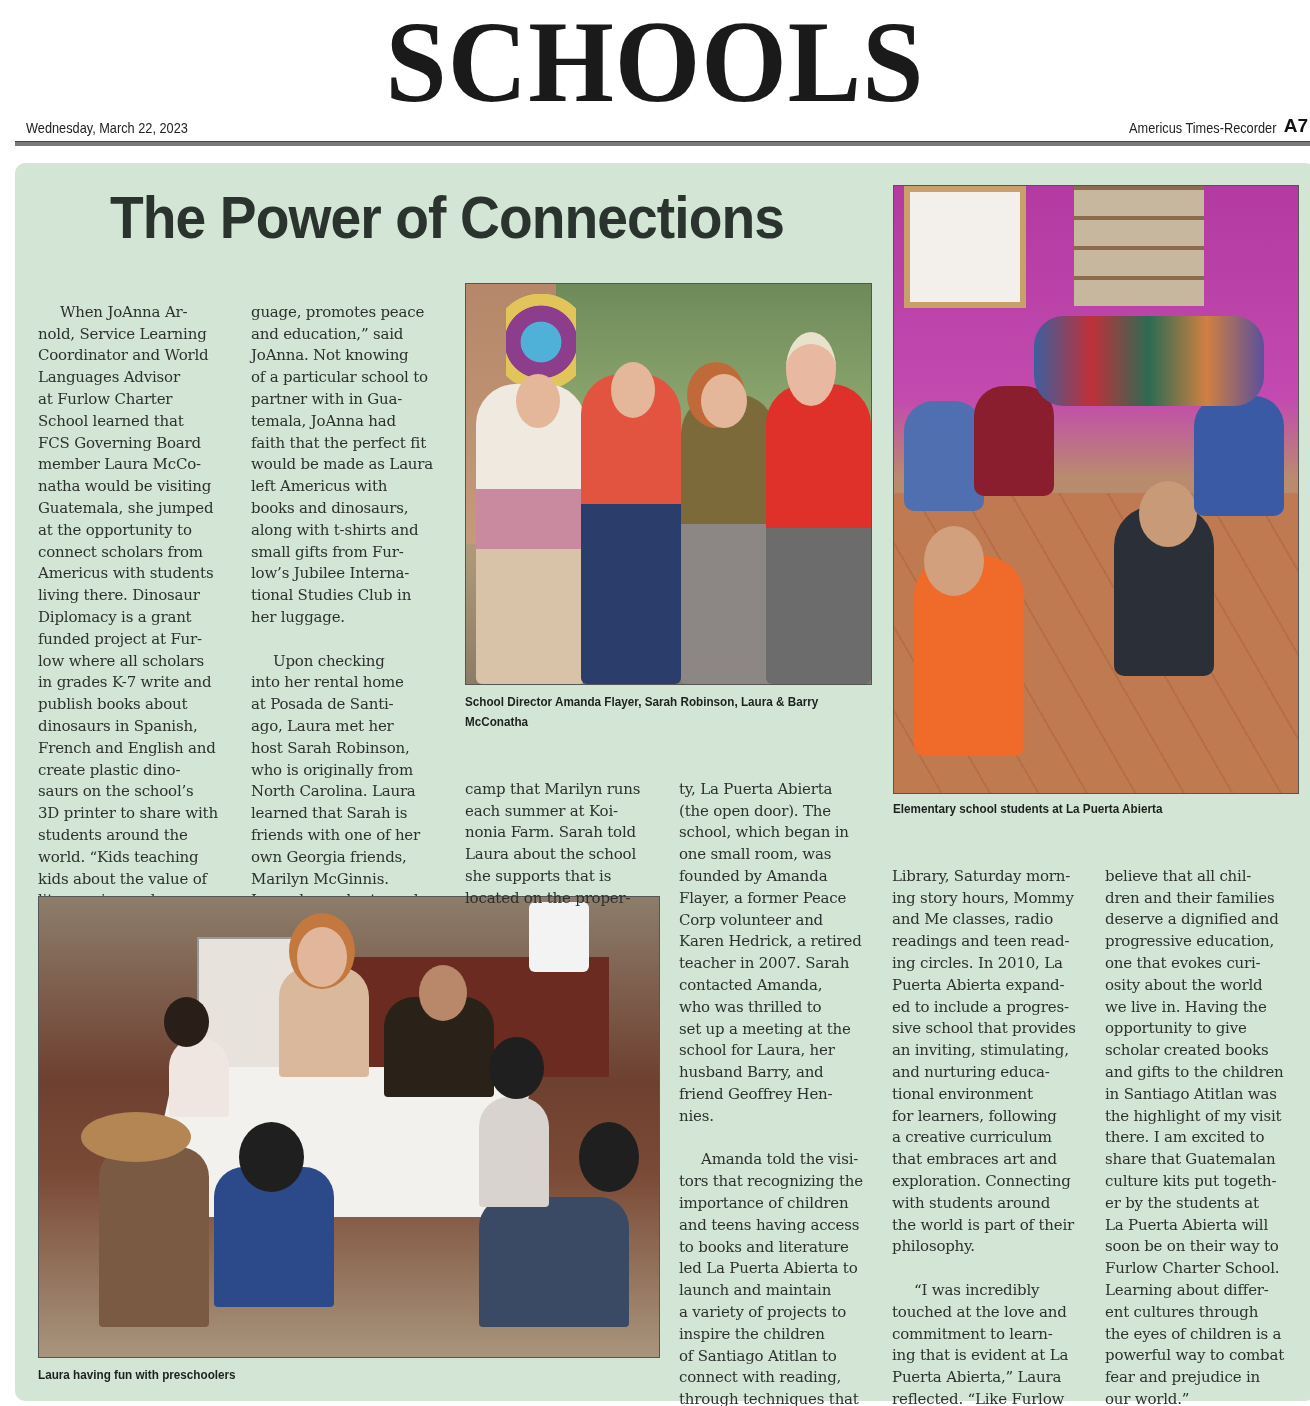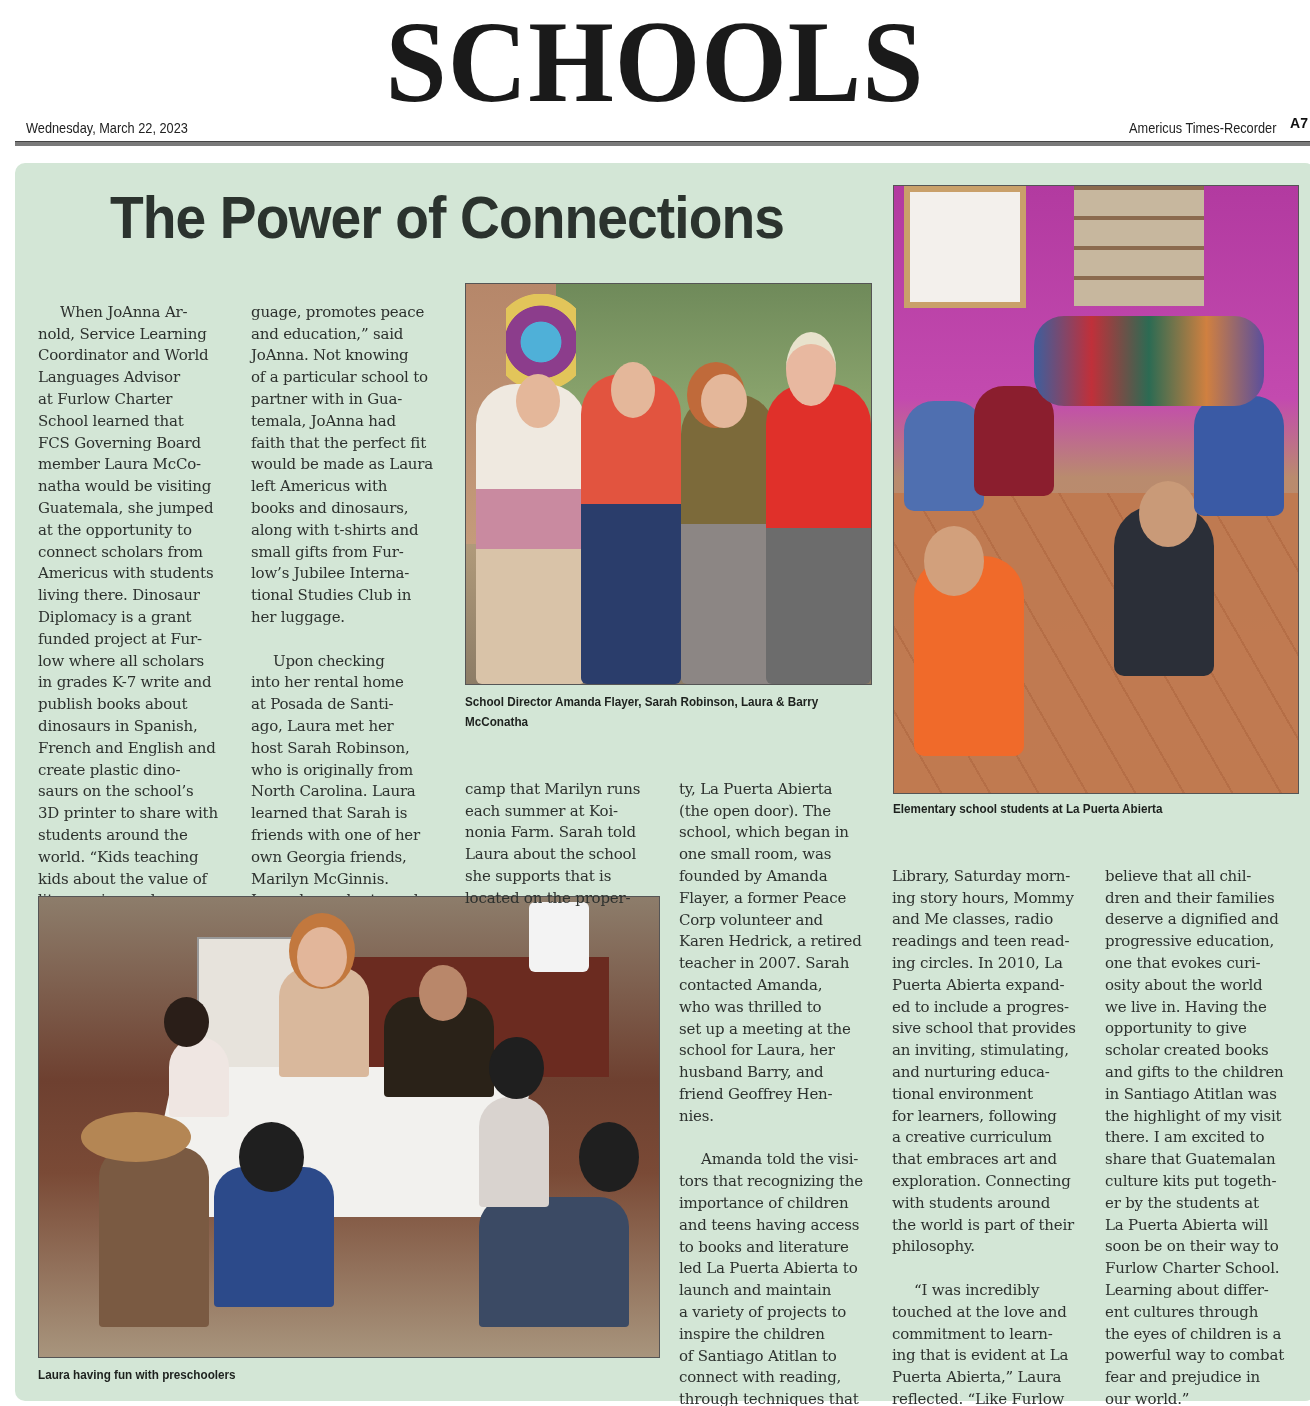--- a/index.html
+++ b/index.html
@@ -2,21 +2,21 @@
 <html><head>
 <meta charset="utf-8">
 <style>
   html, body { margin: 0; padding: 0; background: #ffffff; }
   body { width: 1310px; height: 1406px; position: relative; overflow: hidden; font-family: "DejaVu Serif", serif; color: #2a2e2b; }
 
   .masthead { position: absolute; left: 0; top: 0; width: 1310px; height: 150px; }
   .section-title { position: absolute; left: 0; right: 0; top: 0; text-align: center; font-family: "Liberation Serif", serif; font-weight: bold; font-size: 110px; line-height: 125px; letter-spacing: 1px; color: #1a1a1a; transform: scaleY(1.05); }
   .date { position: absolute; left: 26px; top: 119px; font-family: "Liberation Sans", sans-serif; font-size: 15px; color: #222; transform: scaleX(0.85); transform-origin: left; }
   .paper-name { position: absolute; right: 32px; top: 119px; font-family: "Liberation Sans", sans-serif; font-size: 15px; color: #222; transform: scaleX(0.85); transform-origin: right; }
-  .page-num { position: absolute; right: 2px; top: 115px; font-family: "Liberation Sans", sans-serif; font-weight: bold; font-size: 14px; color: #111; }
+  .page-num { position: absolute; right: 2px; top: 115px; font-family: "Liberation Sans", sans-serif; font-weight: bold; font-size: 19px; color: #111; }
   .rule { position: absolute; left: 15px; right: 0; top: 141px; height: 4px; background: #7a7a7a; border-top: 1px solid #444; }
 
   .panel { position: absolute; left: 15px; top: 163px; width: 1300px; height: 1238px; background: #d3e6d6; border-radius: 10px; }
 
   .headline { position: absolute; left: 110px; top: 182px; font-family: "Liberation Sans", sans-serif; font-weight: bold; font-size: 60px; line-height: 72px; color: #2b332e; letter-spacing: -1px; transform: scaleX(0.92); transform-origin: left; }
 
   .col { position: absolute; font-family: "DejaVu Serif", serif; font-size: 15px; line-height: 21.8px; color: #2d312e; white-space: pre-line; letter-spacing: -0.2px; }
   .col .indent { padding-left: 22px; }
 
   .photo { position: absolute; border: 1px solid #555; overflow: hidden; }

